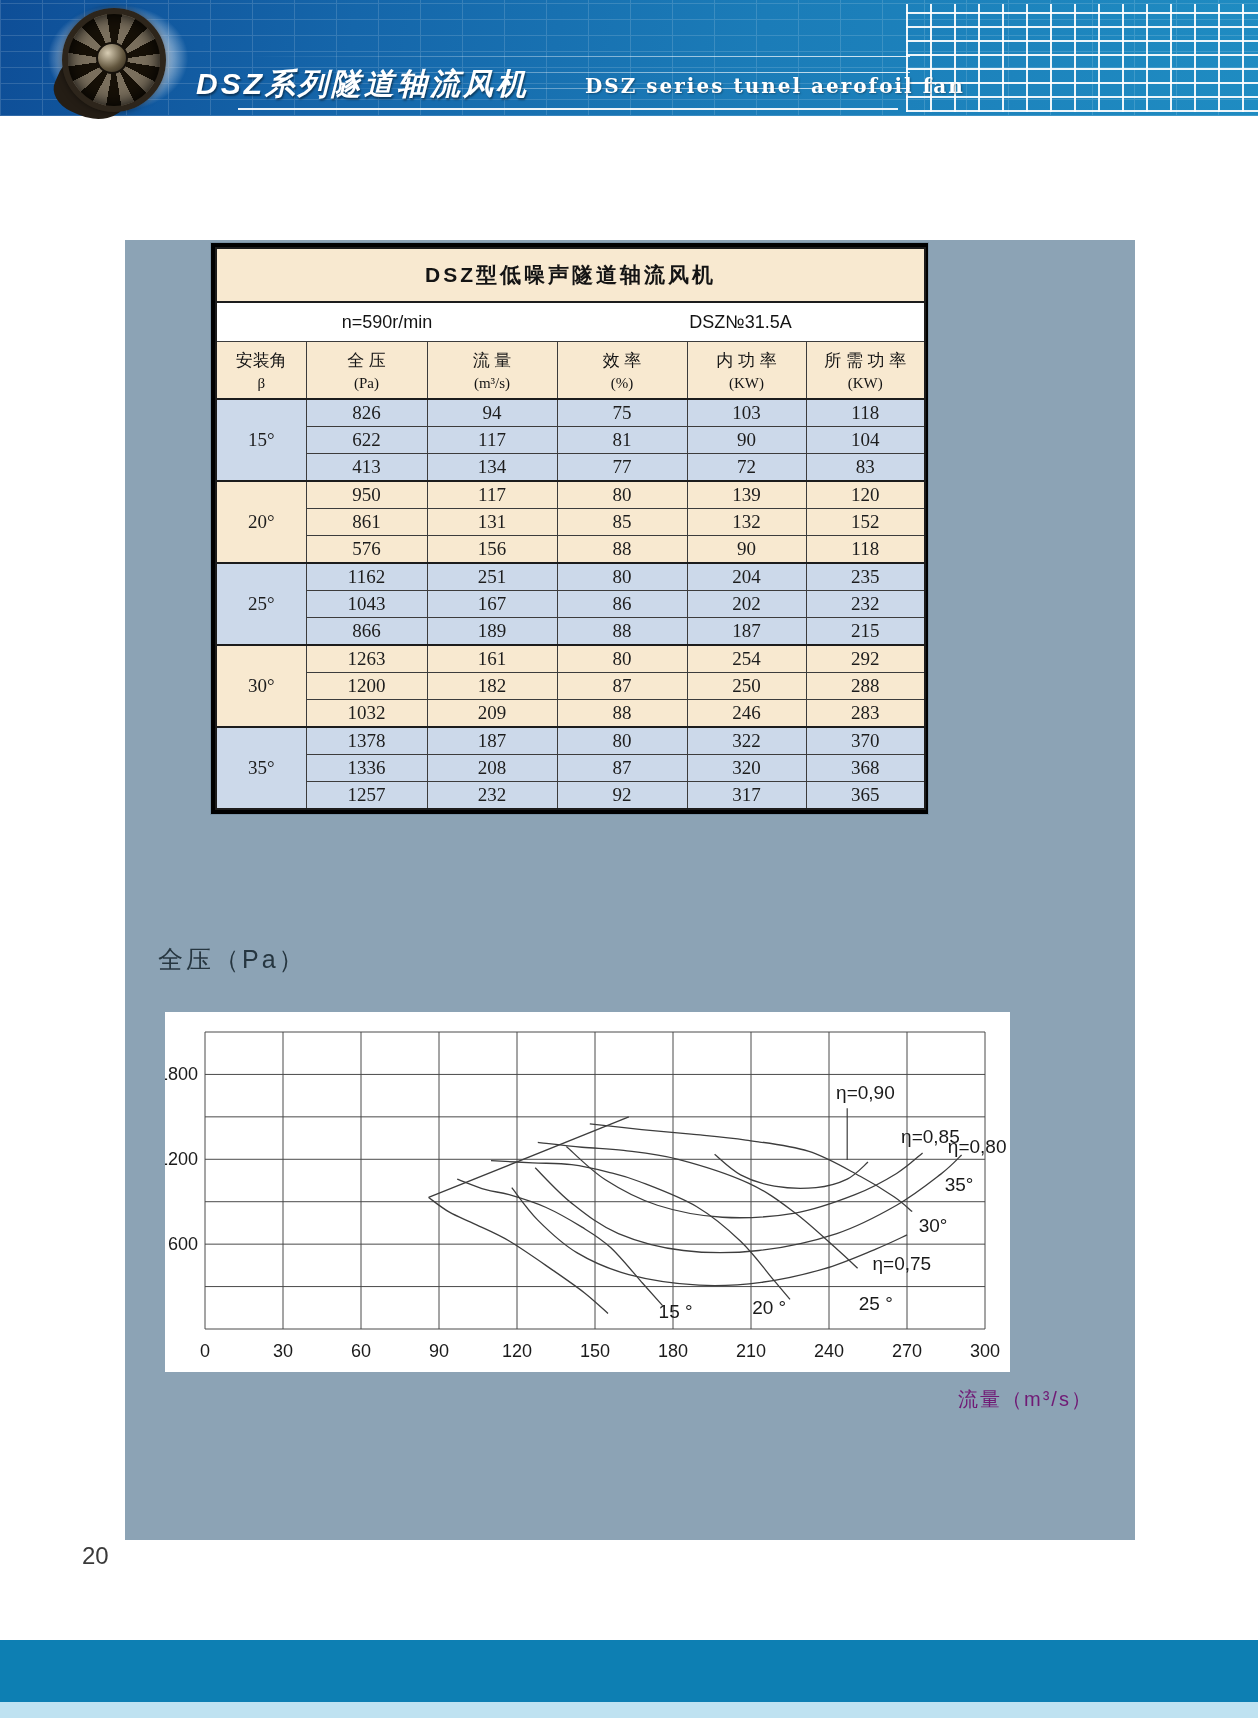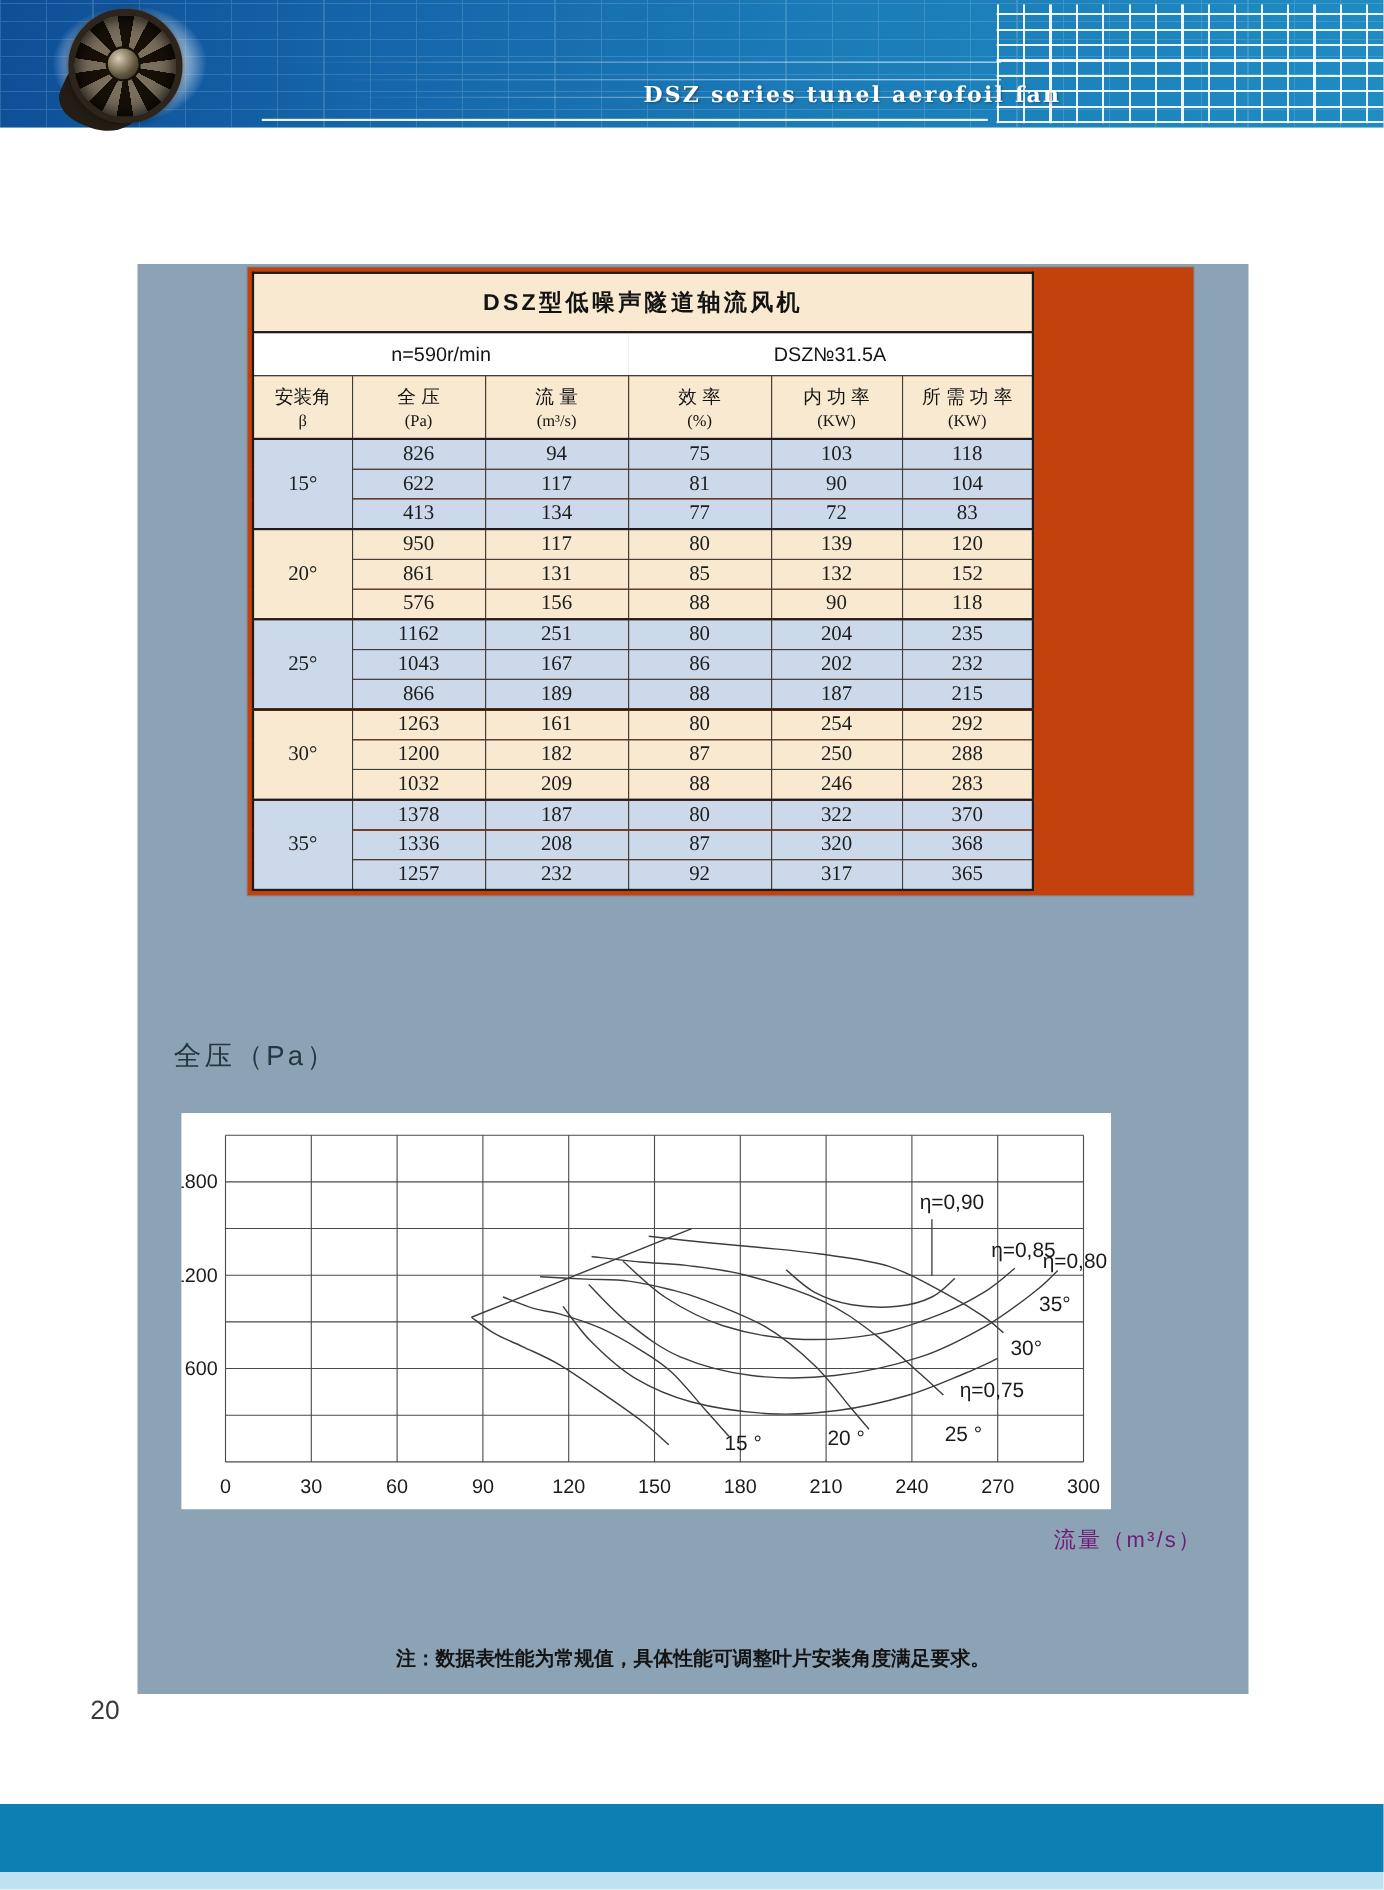--- a/index.html
+++ b/index.html
@@ -29,21 +29,21 @@
   .underline{position:absolute;left:238px;top:108px;width:660px;height:2px;background:rgba(255,255,255,.92);}
   .title-cn{position:absolute;left:196px;top:64px;color:#ffffff;font-size:30px;font-weight:bold;font-style:italic;
     letter-spacing:3px;text-shadow:1px 2px 2px rgba(0,0,0,.45);}
   .title-en{position:absolute;left:585px;top:74px;color:#ffffff;font-size:20px;font-weight:bold;
     font-family:"DejaVu Serif",serif;letter-spacing:2px;text-shadow:1px 1px 2px rgba(0,0,0,.35);}
 
   
   .panel{position:absolute;left:125px;top:240px;width:1010px;height:1300px;background:#8ca3b5;}
 
   
-  .table-box{position:absolute;left:100px;top:3px;width:860px;background:#c2410c;padding:4px;box-sizing:border-box;
+  .table-box{position:absolute;left:86px;top:3px;width:717px;background:#000000;padding:4px;box-sizing:border-box;
     box-shadow:0 0 0 1px #7b93a6;}
   table.perf{width:709px;border-collapse:collapse;table-layout:fixed;border:2px solid #1c1c1c;}
   table.perf th,table.perf td{border:1px solid #3c3c3c;text-align:center;padding:0;overflow:hidden;}
   tr.t-title th{background:#f8e9d0;height:52px;font-size:21px;font-weight:bold;letter-spacing:3px;color:#141414;
     border-bottom:2px solid #1c1c1c;}
   tr.t-speed th{background:#ffffff;height:38px;font-weight:normal;font-size:18px;color:#141414;
     border-left-width:0;border-right-width:0;}
   tr.t-cols th{background:#f8e9d0;height:56px;font-weight:normal;font-size:17px;color:#141414;
     border-bottom:2px solid #1c1c1c;}
   tr.t-cols .unit{font-size:15px;font-family:"Liberation Serif",serif;margin-top:3px;}
@@ -72,20 +72,21 @@
     <div class="circuit"></div>
     <div class="hgrid"></div>
     <div class="hline hl1"></div>
     <div class="hline hl2"></div>
     <div class="hline hl3"></div>
     <div class="fan-glow"></div>
     <div class="fan-casing"></div>
     <div class="fan-body"></div>
     <div class="fan-hub"></div>
     <div class="underline"></div>
+    <div class="title-cn">DSZ系列隧道轴流风机</div>
     <div class="title-en">DSZ series tunel aerofoil fan</div>
   </div>
 
   <div class="panel">
 
     <div class="table-box">
       <table class="perf">
         <colgroup>
           <col style="width:90px">
             <col style="width:121px">
@@ -300,20 +301,19 @@
           <text x="768" y="219.75714285714287" text-anchor="middle" font-size="19" fill="#1a1a1a" font-family="&quot;Liberation Sans&quot;,sans-serif">30°</text>
           <text x="736.8" y="258.2257142857143" text-anchor="middle" font-size="19" fill="#1a1a1a" font-family="&quot;Liberation Sans&quot;,sans-serif">η=0,75</text>
           <text x="510.6" y="306.0285714285714" text-anchor="middle" font-size="19" fill="#1a1a1a" font-family="&quot;Liberation Sans&quot;,sans-serif">15 °</text>
           <text x="604.2" y="302.06857142857143" text-anchor="middle" font-size="19" fill="#1a1a1a" font-family="&quot;Liberation Sans&quot;,sans-serif">20 °</text>
           <text x="710.8" y="298.25" text-anchor="middle" font-size="19" fill="#1a1a1a" font-family="&quot;Liberation Sans&quot;,sans-serif">25 °</text>
         </svg>
     </div>
 
     <div class="xlabel">流量（m³/s）</div>
 
-    <div class="note">注：数据表性能为常规值，具体性能可调整叶片安装角度满足要求。</div>
   </div>
 
   <div class="pagenum">20</div>
   <div class="footer-bar"></div>
   <div class="footer-strip"></div>
 
 </div>
 
 </body></html>

